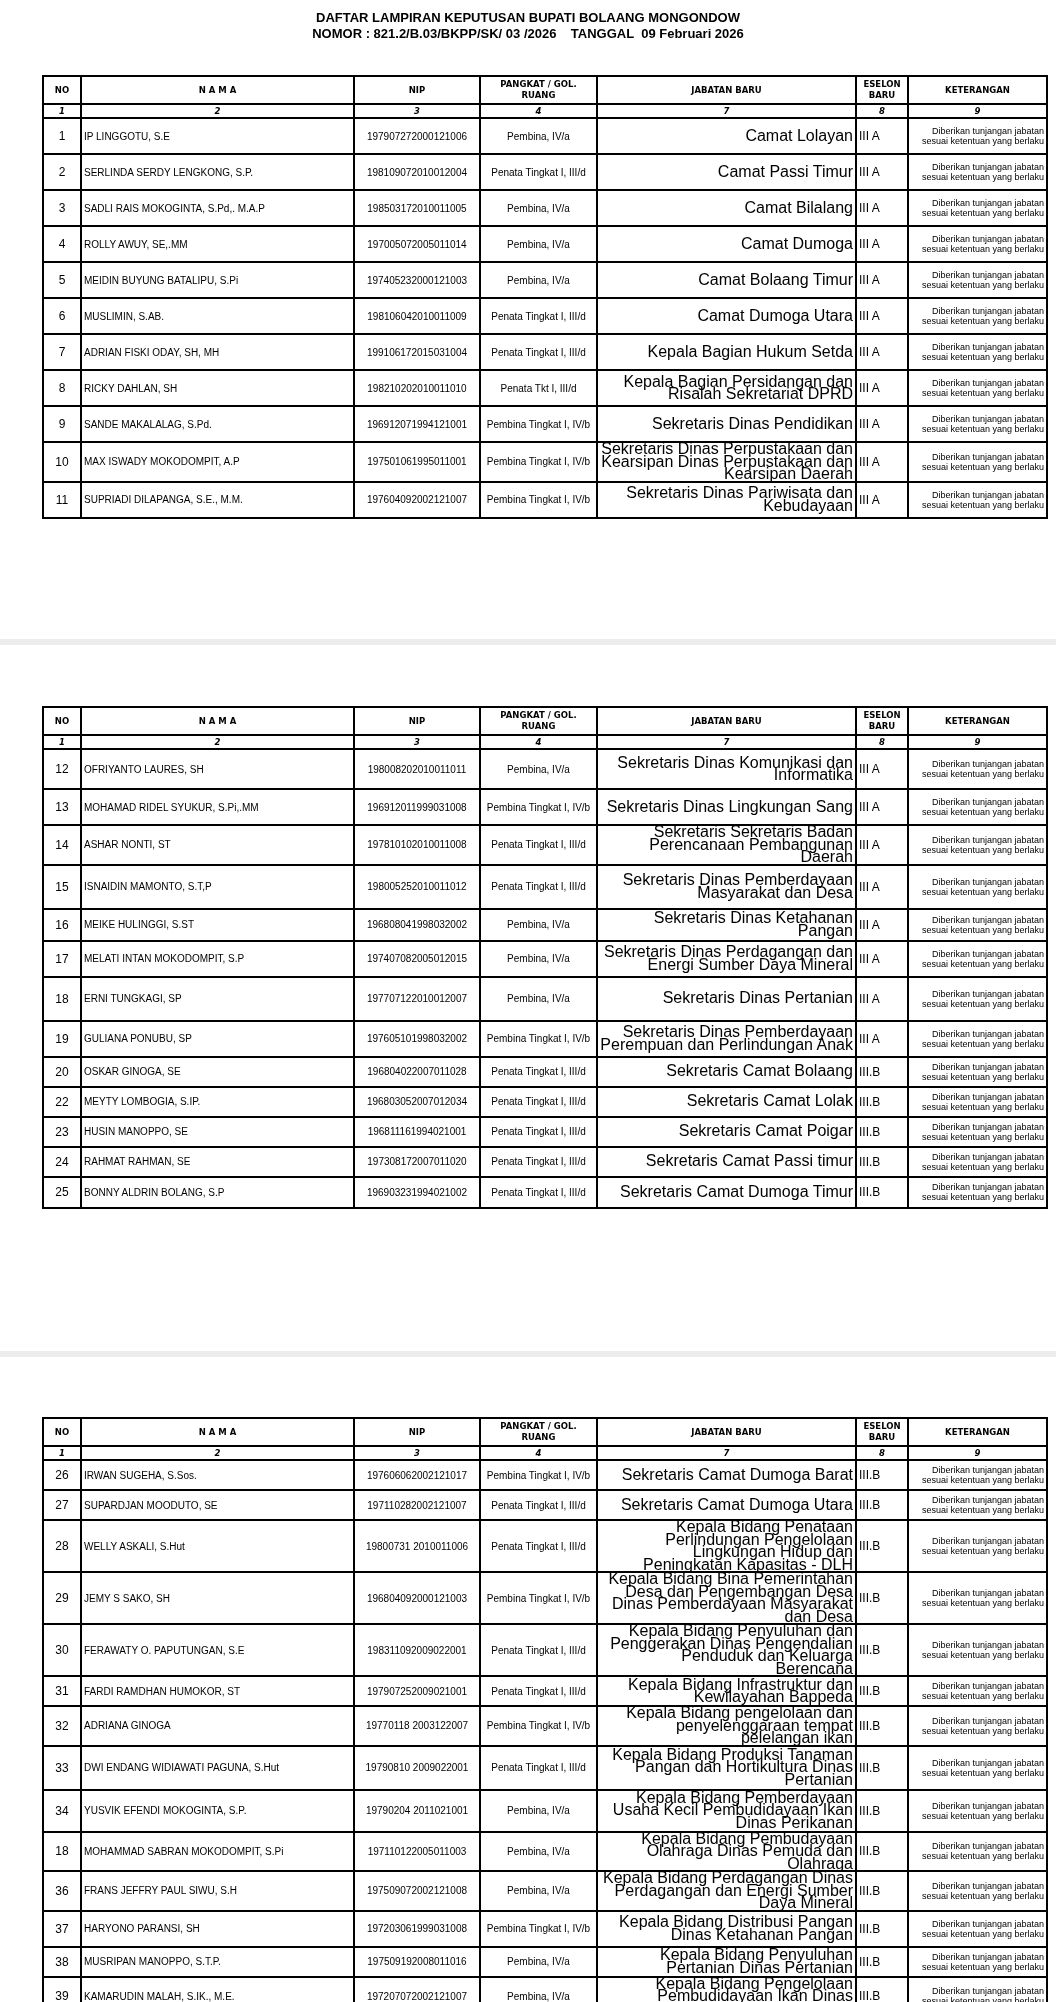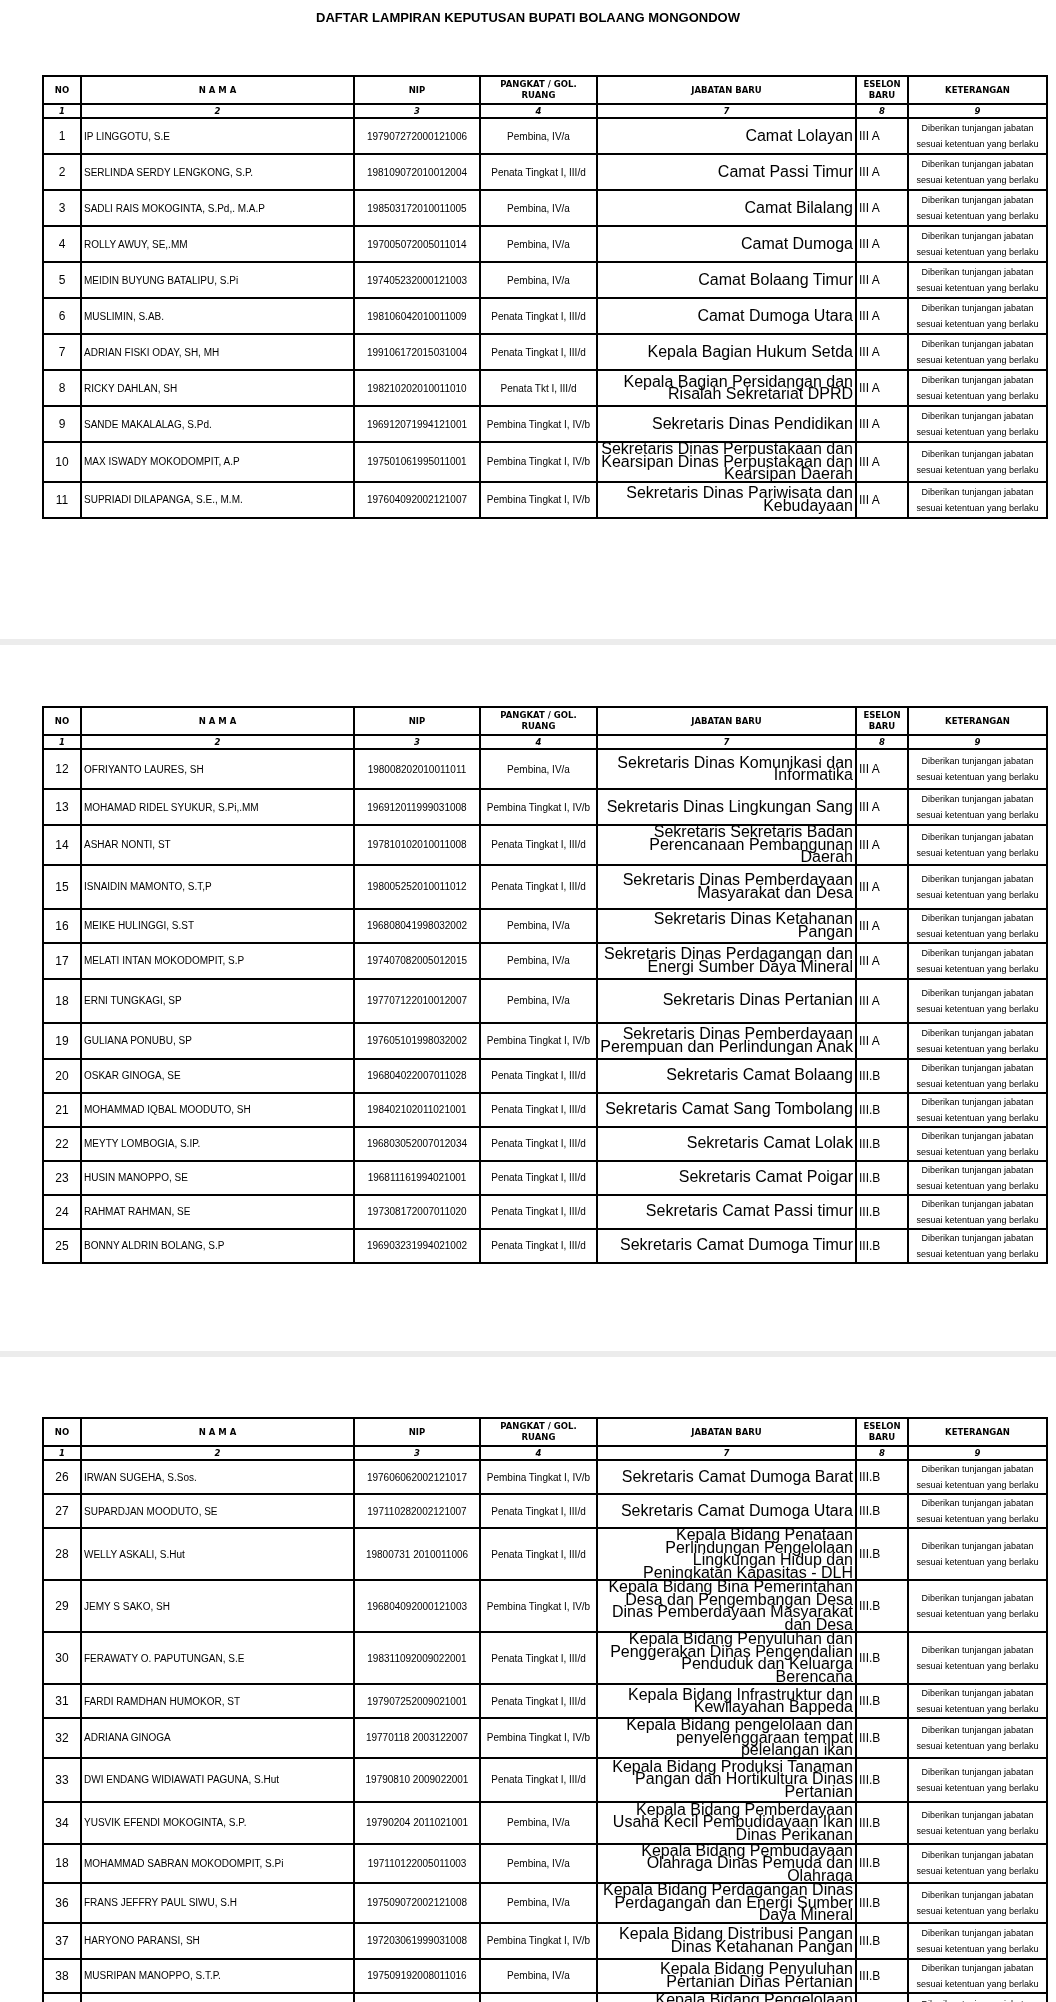--- a/index.html
+++ b/index.html
@@ -10,30 +10,31 @@
   table.lamp { position: absolute; left: 42px; width: 1004px; border-collapse: collapse; table-layout: fixed; }
   table.lamp td, table.lamp th { border: 2px solid #000; padding: 0 2px; overflow: hidden; }
   table.lamp th { font-family: "DejaVu Sans", sans-serif; font-weight: bold; font-size: 8.5px; height: 26px; line-height: 11px; }
   table.lamp tr.num td { font-family: "DejaVu Sans", sans-serif; font-weight: bold; font-style: italic; font-size: 8.5px; height: 12px; line-height: 12px; text-align: center; padding: 0; }
   td.no { text-align: center; font-size: 12px; }
   td.nama { font-size: 10px; text-align: left; }
   td.nip { font-size: 10px; text-align: center; }
   td.pangkat { font-size: 10px; text-align: center; white-space: nowrap; padding: 0 !important; }
   td.jab { font-size: 16px; text-align: right; line-height: 12.5px; }
   td.esl { font-size: 12px; text-align: left; }
-  td.ket { font-size: 9px; line-height: 16px; text-align: center; }
+  td.ket { font-size: 9px; line-height: 10px; text-align: right; }
   col.c-no { width: 38px; } col.c-nama { width: 273px; } col.c-nip { width: 126px; }
   col.c-pk { width: 117px; } col.c-jab { width: 259px; } col.c-esl { width: 52px; } col.c-ket { width: 139px; }
 </style>
 </head>
 <body>
 
 <div class="page" style="top:0; height:640px;">
   <div class="doc-title">
     <div>DAFTAR LAMPIRAN KEPUTUSAN BUPATI BOLAANG MONGONDOW</div>
+    <div style="white-space:pre;">NOMOR : 821.2/B.03/BKPP/SK/ 03 /2026    TANGGAL  09 Februari 2026</div>
   </div>
   <table class="lamp" style="top:75px;">
       <colgroup>
         <col class="c-no">
         <col class="c-nama">
         <col class="c-nip">
         <col class="c-pk">
         <col class="c-jab">
         <col class="c-esl">
         <col class="c-ket">
@@ -266,29 +267,20 @@
         <tr style="height:30px">
           <td class="no">20</td>
           <td class="nama">OSKAR GINOGA, SE</td>
           <td class="nip">196804022007011028</td>
           <td class="pangkat">Penata Tingkat I, III/d</td>
           <td class="jab">Sekretaris Camat Bolaang</td>
           <td class="esl">III.B</td>
           <td class="ket">Diberikan tunjangan jabatan sesuai ketentuan yang berlaku</td>
         </tr>
         <tr style="height:30px">
-          <td class="no">21</td>
-          <td class="nama">MOHAMMAD IQBAL MOODUTO, SH</td>
-          <td class="nip">198402102011021001</td>
-          <td class="pangkat">Penata Tingkat I, III/d</td>
-          <td class="jab">Sekretaris Camat Sang Tombolang</td>
-          <td class="esl">III.B</td>
-          <td class="ket">Diberikan tunjangan jabatan sesuai ketentuan yang berlaku</td>
-        </tr>
-        <tr style="height:30px">
           <td class="no">22</td>
           <td class="nama">MEYTY LOMBOGIA, S.IP.</td>
           <td class="nip">196803052007012034</td>
           <td class="pangkat">Penata Tingkat I, III/d</td>
           <td class="jab">Sekretaris Camat Lolak</td>
           <td class="esl">III.B</td>
           <td class="ket">Diberikan tunjangan jabatan sesuai ketentuan yang berlaku</td>
         </tr>
         <tr style="height:30px">
           <td class="no">23</td>

